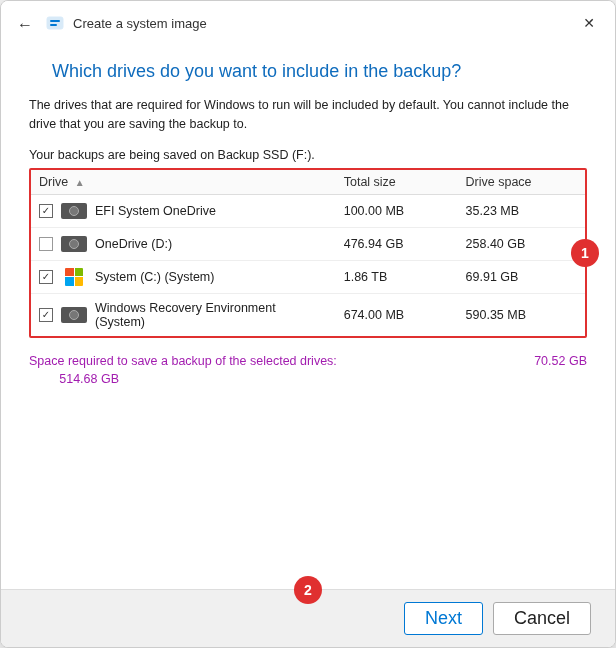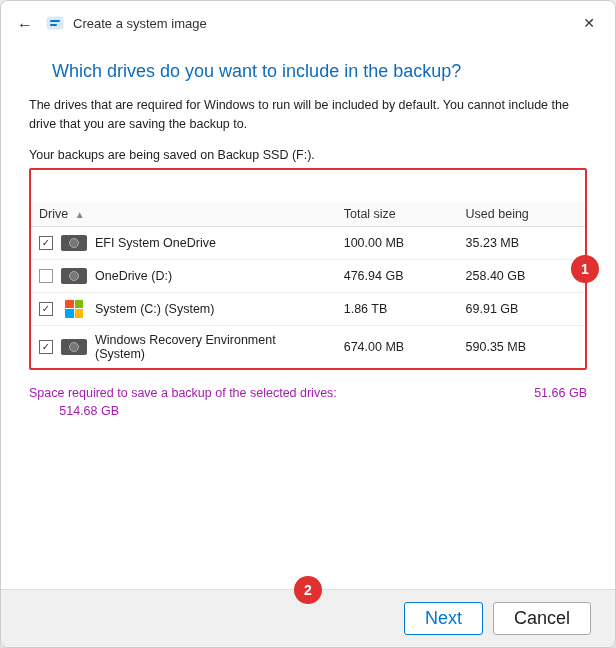--- a/index.html
+++ b/index.html
@@ -113,21 +113,20 @@
       align-items: center;
       justify-content: center;
       color: #fff;
       font-weight: bold;
       font-size: 14px;
       z-index: 10;
     }
     .drives-table {
       width: 100%;
       border-collapse: collapse;
-      margin-top: 32px;
     }
     .drives-table th {
       text-align: left;
       font-weight: 400;
       font-size: 12.5px;
       color: #333;
       padding: 5px 8px;
       border-bottom: 1px solid #ddd;
       background: #fafafa;
     }
@@ -294,21 +293,21 @@
     <p class="description">The drives that are required for Windows to run will be included by default. You cannot include the drive that you are saving the backup to.</p>
     <p class="backup-info">Your backups are being saved on Backup SSD (F:).</p>
 
     <div class="table-container">
       <div class="badge">1</div>
       <table class="drives-table">
         <thead>
           <tr>
             <th class="col-drive">Drive <span class="sort-arrow">▲</span></th>
             <th class="col-size">Total size</th>
-            <th class="col-used">Used being</th>
+            <th class="col-used">Drive space</th>
           </tr>
         </thead>
         <tbody id="drives-tbody">
         <tr>
               <td class="col-drive">
                 <div class="drive-cell">
                   <div class="checkbox checked"></div>
                   <div class="drive-icon">
                     <div class="hdd-icon"></div>
                   </div>
@@ -362,21 +361,21 @@
               <td>674.00 MB</td>
               <td>590.35 MB</td>
             </tr>
           </tbody>
       </table>
     </div>
 
     <div class="summary-section" id="summary-section">
     <div class="summary-row">
           <span class="summary-label">Space required to save a backup of the selected drives:</span>
-          <span class="summary-value">51.66 GB</span>
+          <span class="summary-value">70.52 GB</span>
         </div>
         <div class="summary-row">
           <span class="summary-value">514.68 GB</span>
         </div>
       </div>
   </div>
 
   <div class="footer">
     <div class="footer-badge">2</div>
     <button class="btn btn-next">Next</button>

